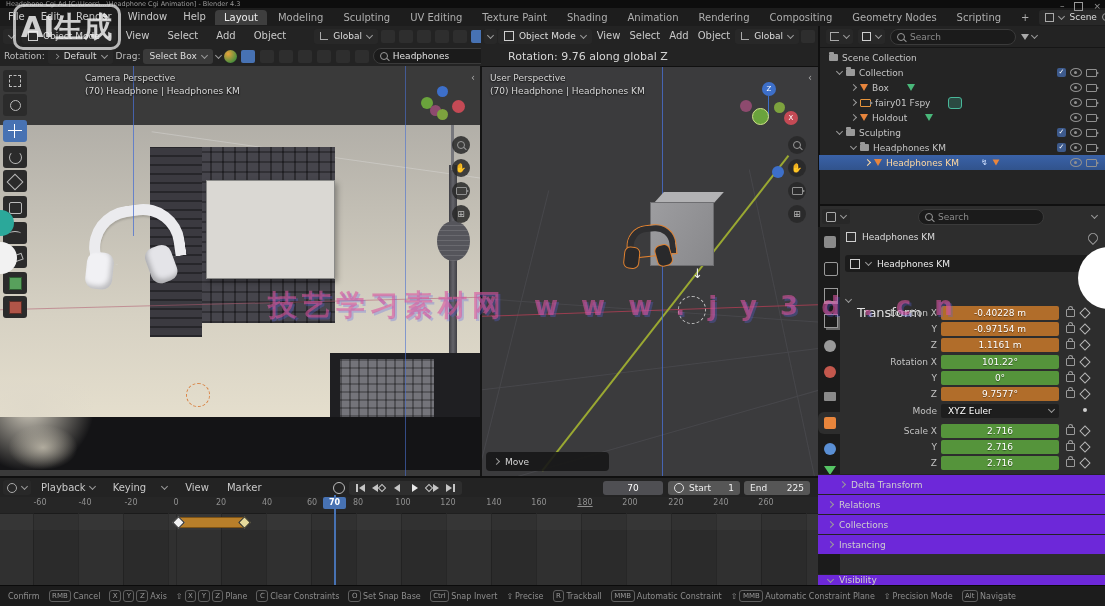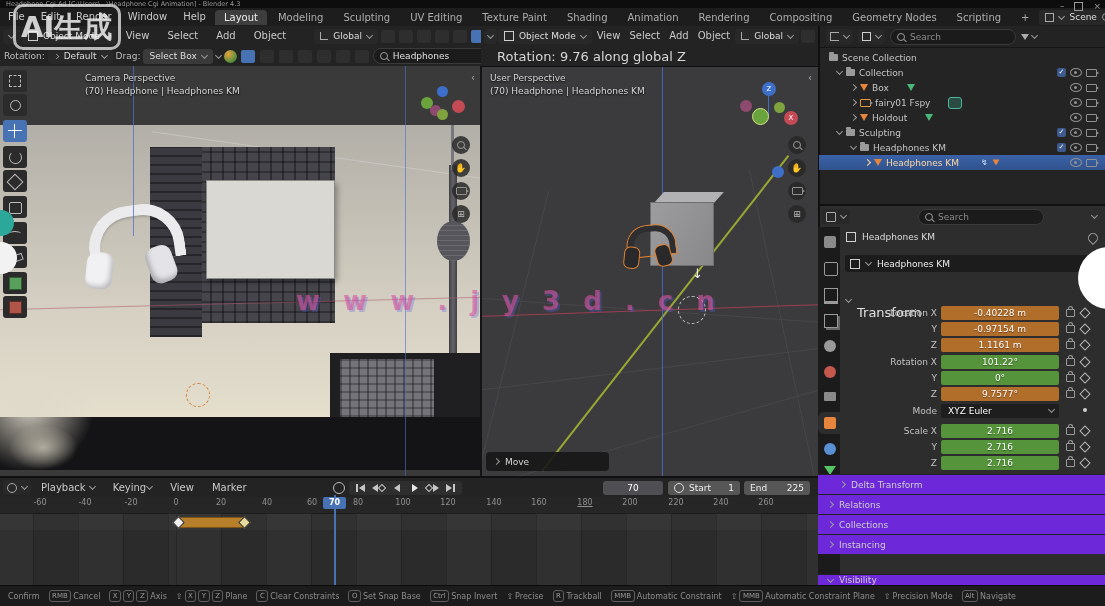--- a/index.html
+++ b/index.html
@@ -184,21 +184,21 @@
     <span class="ibtn"></span>
     <span class="ibtn"></span>
     <span class="ibtn"></span>
     <span class="srch" style="width:118px;color:#e0e0e0;">
       <span class="mag"></span>
       <span>Headphones</span>
     </span>
   </div>
 
   <div class="abs flex" style="left:481px;top:46px;width:337px;height:20px;background:#232323;border-bottom:1px solid #101010;z-index:2;">
-    <span style="margin-left:16px;font-size:13px;color:#d6d6d6;">Rotation: 9.76 along global Z</span>
+    <span style="margin-left:27px;font-size:11px;color:#d6d6d6;">Rotation: 9.76 along global Z</span>
   </div>
 
   <div class="abs" style="left:0;top:66px;width:480px;height:410px;background:#3a3a3a;overflow:hidden;">
 
     <div class="abs" style="left:0;top:59px;width:480px;height:345px;background:linear-gradient(#b2afa8,#d6d1c3 55%,#ece5d2);">
 
       <div class="abs" style="left:150px;top:30px;width:340px;height:1px;background:rgba(230,230,230,.35);transform:rotate(8deg);"></div>
 
       <div class="abs" style="left:150px;top:22px;width:185px;height:176px;background:#46454c;background-image:repeating-linear-gradient(90deg,rgba(0,0,0,.35) 0 2px,transparent 2px 12px),repeating-linear-gradient(0deg,rgba(0,0,0,.3) 0 2px,transparent 2px 10px);"></div>
       <div class="abs" style="left:150px;top:22px;width:52px;height:190px;background:#3b3a40;background-image:repeating-linear-gradient(0deg,rgba(0,0,0,.35) 0 2px,transparent 2px 9px);"></div>
@@ -579,21 +579,21 @@
 
     <div class="abs flex" style="left:0;top:0;width:818px;height:19px;background:#232323;border-bottom:1px solid #161616;gap:2px;">
       <span class="dd" style="margin-left:3px;padding:0 4px;">
           <span style="width:8px;height:8px;border:1px solid #aaa;border-radius:50%;"></span>
           <span class="cv"></span>
         </span>
       <span class="mi flex" style="gap:4px;">
           <span>Playback</span>
           <span class="cv"></span>
         </span>
-      <span class="mi flex" style="gap:1px;">
+      <span class="mi flex" style="gap:16px;">
           <span>Keying</span>
           <span class="cv"></span>
         </span>
       <span class="mi">View</span>
       <span class="mi">Marker</span>
     </div>
 
     <div class="abs flex" style="left:333px;top:3px;gap:4px;">
       <span style="width:10px;height:10px;border:1.5px solid #bbb;border-radius:50%;"></span>
       <span class="flex" style="background:#2e2e2e;border-radius:3px;padding:1px 4px;gap:3px;">
@@ -723,20 +723,21 @@
         <span class="kbd">Alt</span>
         <span>Navigate</span>
       </span>
   </div>
 
   <div class="wm-circle" style="left:1078px;top:247px;width:62px;height:62px;background:#fff;z-index:30;"></div>
   <div class="wm-circle" style="left:-12px;top:210px;width:26px;height:26px;background:#2ba89a;z-index:30;"></div>
   <div class="wm-circle" style="left:-15px;top:242px;width:32px;height:32px;background:#f2f2f2;z-index:30;"></div>
 
   <div class="abs flex" style="left:268px;top:286px;z-index:31;white-space:nowrap;">
+    <span style="font-size:29px;font-weight:bold;letter-spacing:5px;color:rgba(216,84,158,.6);text-shadow:2px 2px 0 rgba(90,100,230,.3);">技艺学习素材网</span>
     <span style="font-size:26px;font-weight:bold;letter-spacing:7px;margin-left:28px;color:rgba(216,84,158,.6);text-shadow:2px 2px 0 rgba(90,100,230,.3);">w w w . j y 3 d . c n</span>
   </div>
 
   <div class="abs" style="left:13px;top:4px;width:102px;height:40px;border:3px solid rgba(235,235,235,.75);border-radius:10px;z-index:32;">
     <span class="abs" style="left:5px;top:1px;font-size:29px;font-weight:bold;color:rgba(238,238,238,.85);white-space:nowrap;">AI生成</span>
   </div>
 
 </div>
 
 </body></html>

